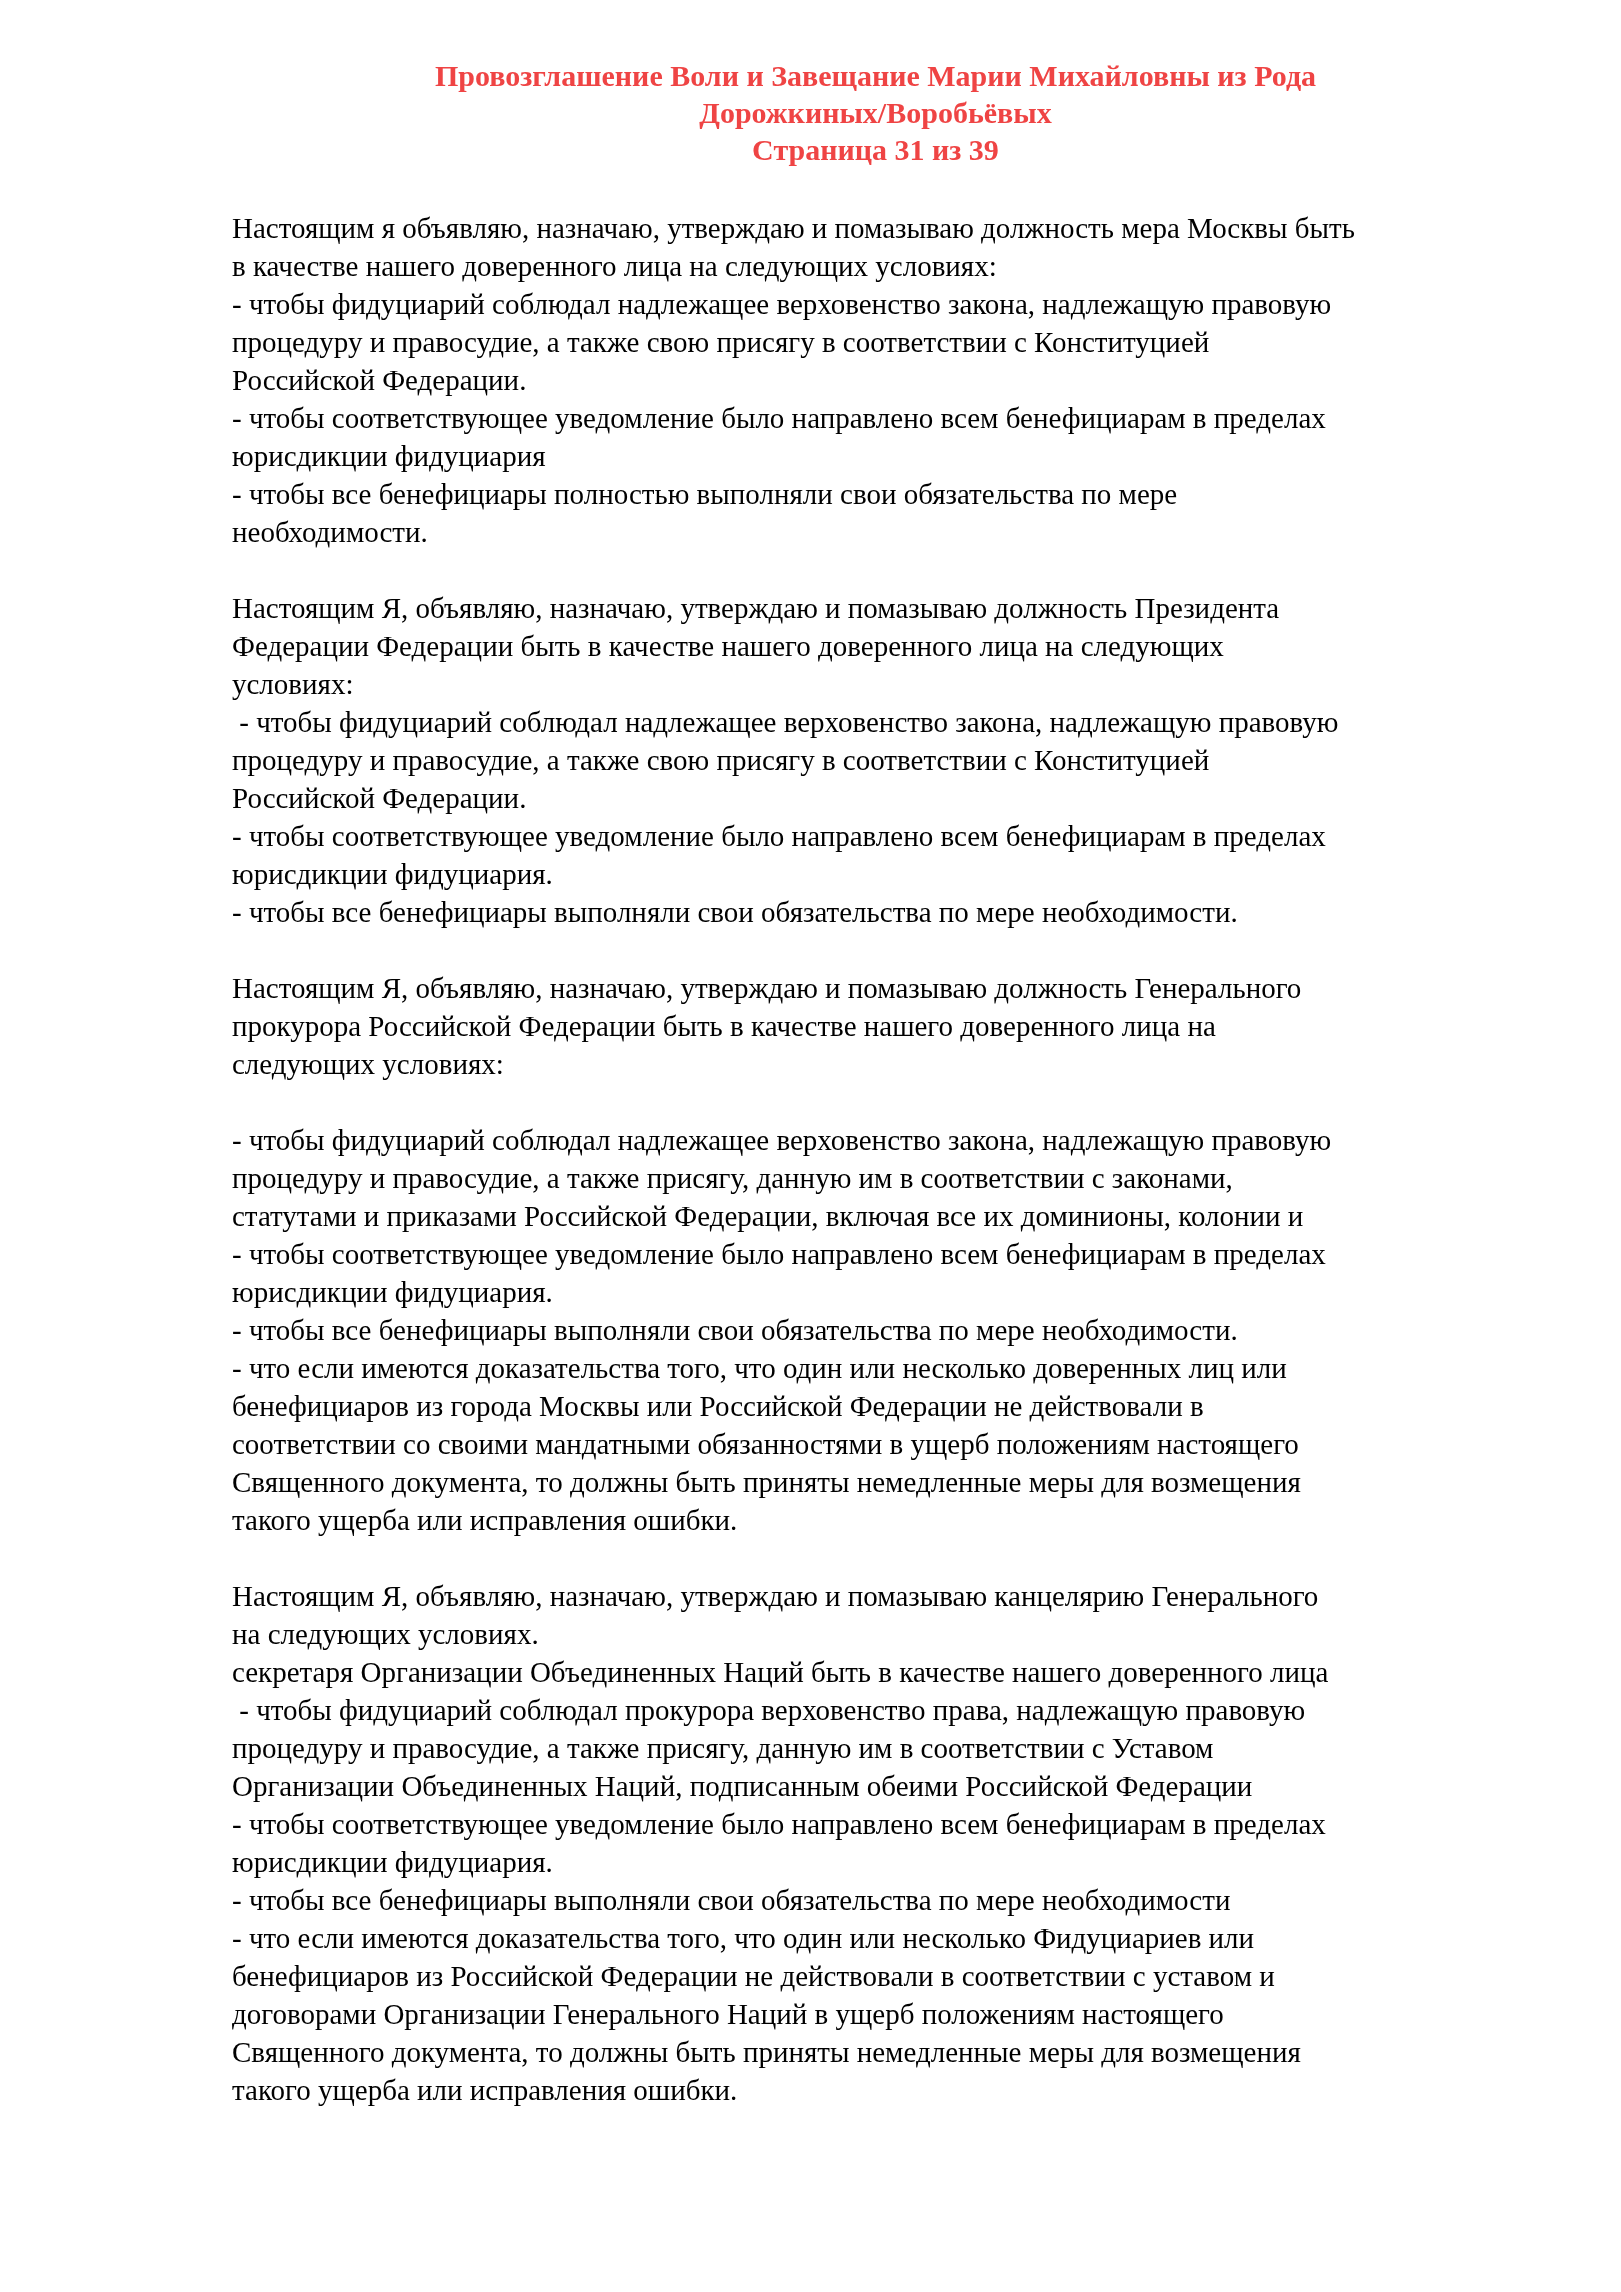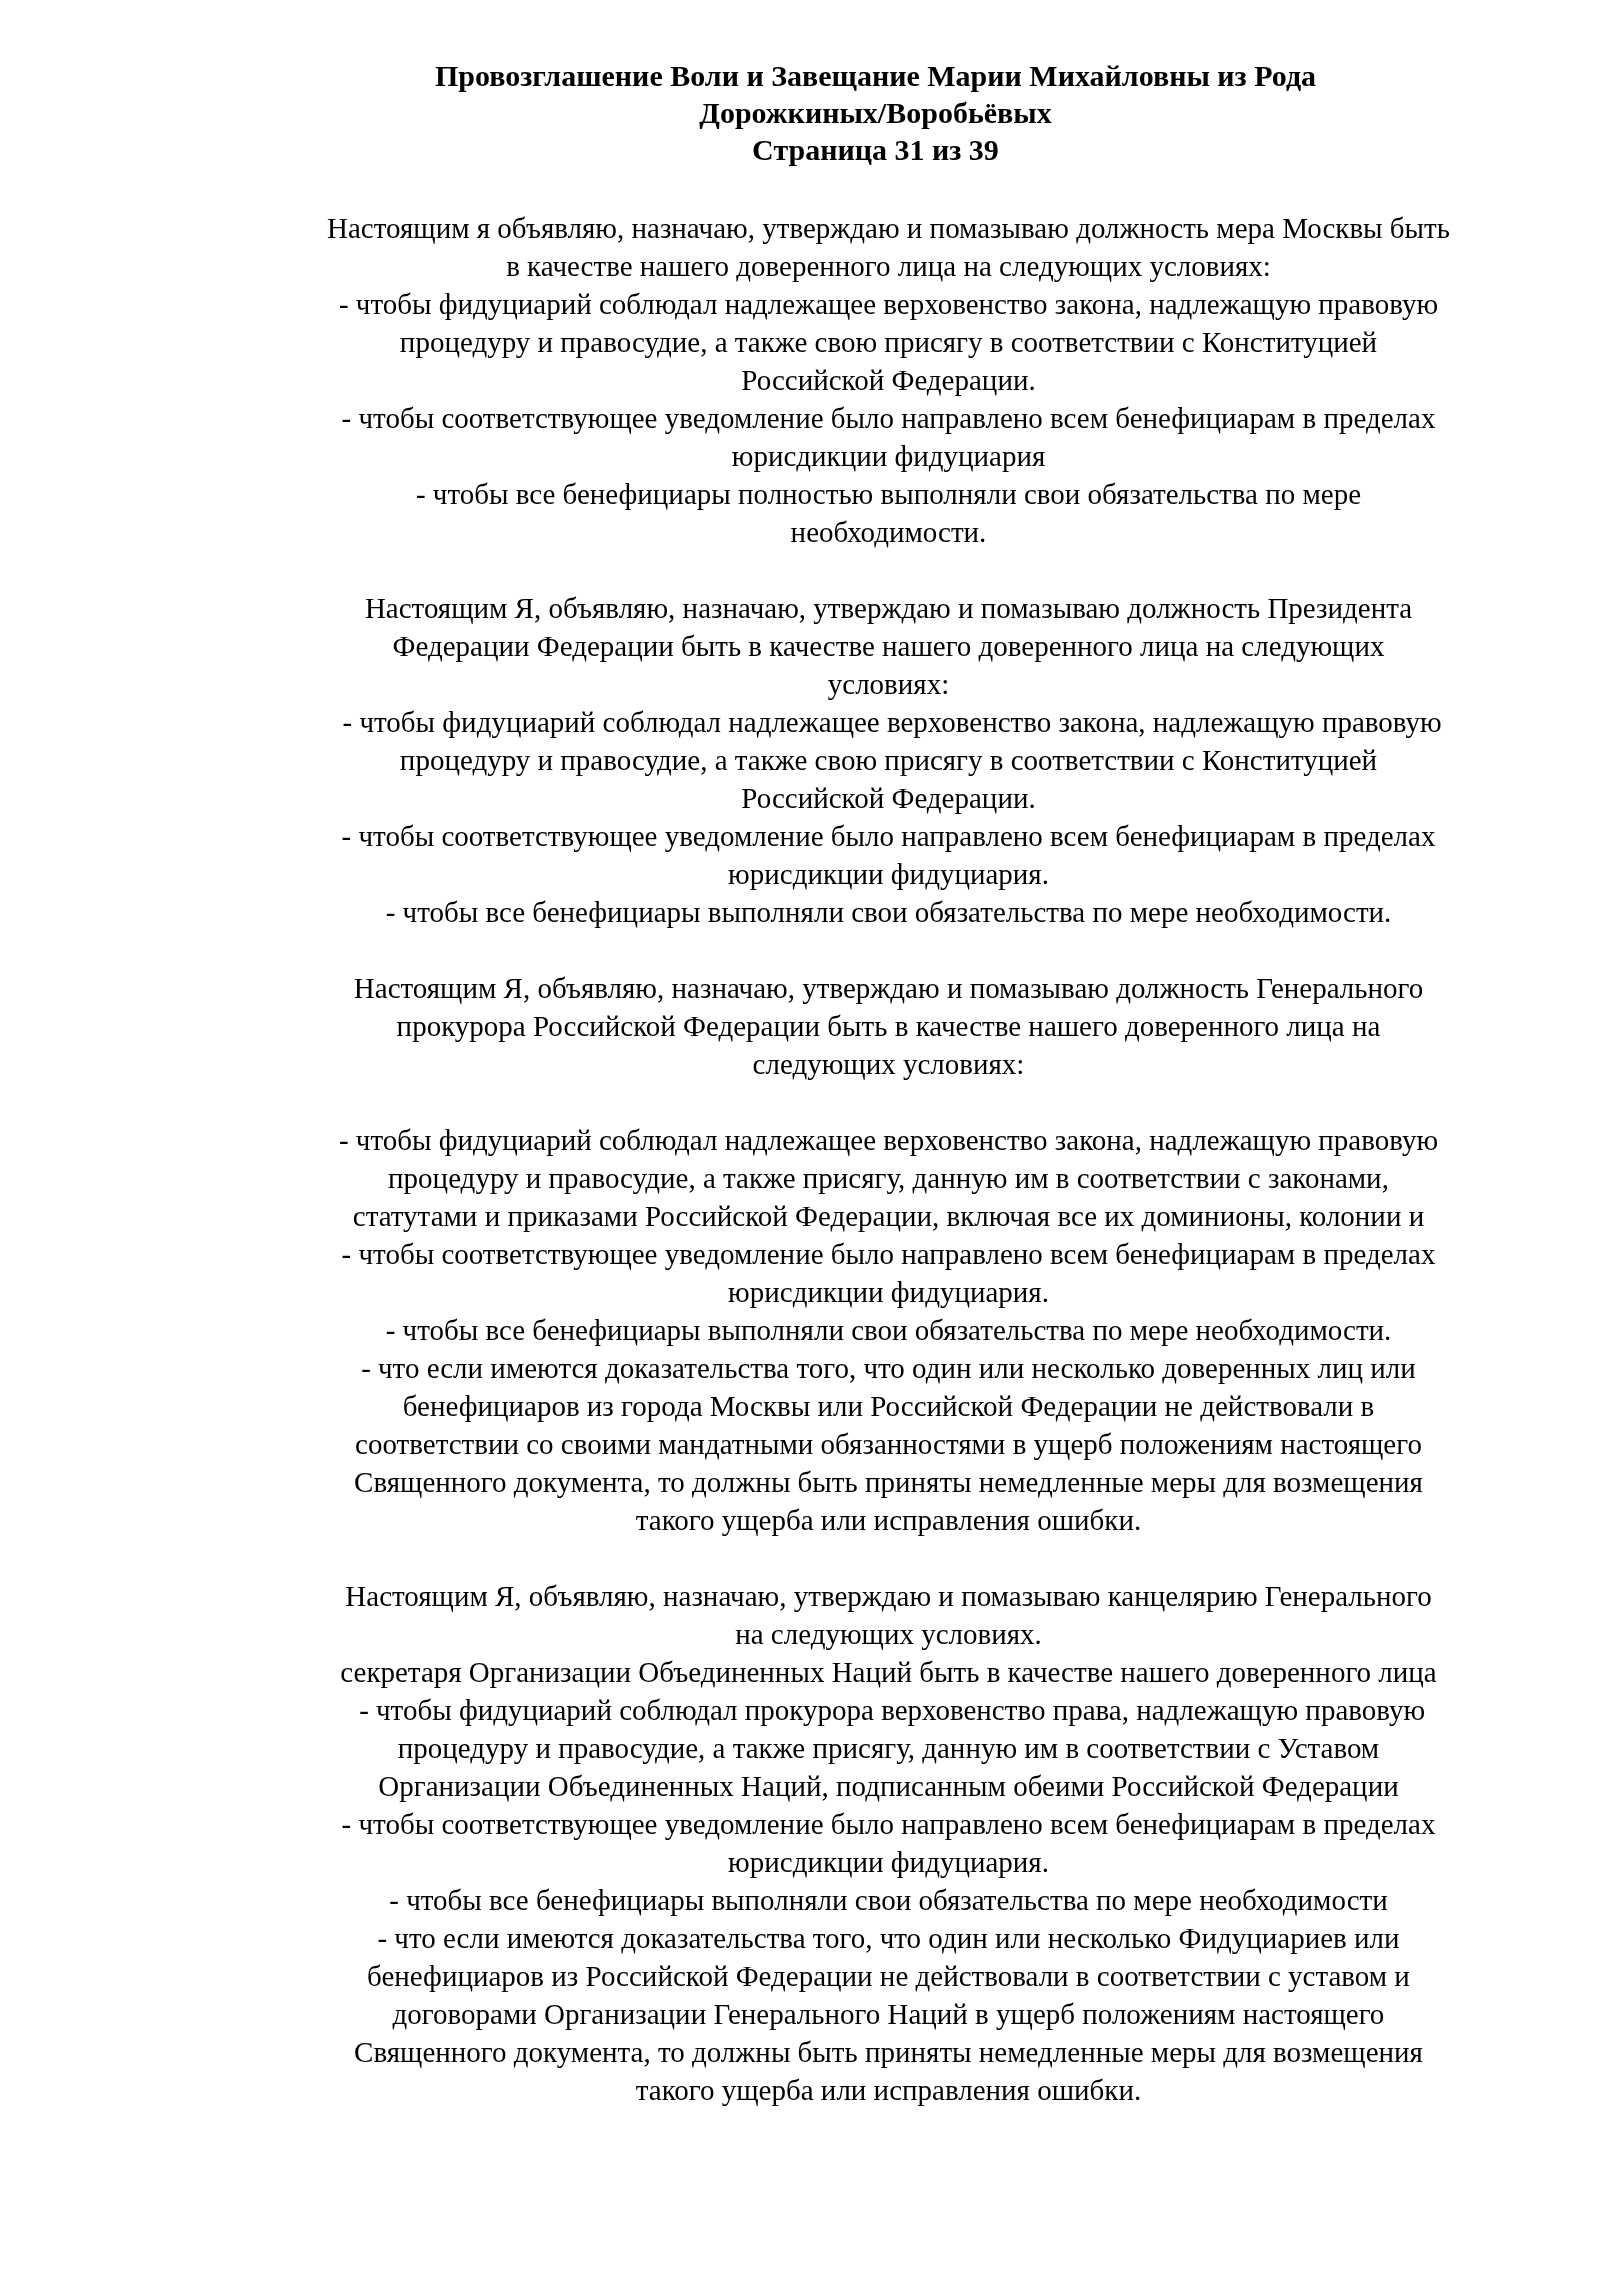--- a/index.html
+++ b/index.html
@@ -36,30 +36,29 @@
       position: absolute;
       left: 232px;
       top: 209px;
       width: 1313px;
       font-size: 29px;
       line-height: 38px;
     }
     .line {
       white-space: pre;
       height: 38px;
-      text-align: center;
     }
     .gap {
       height: 38px;
     }
   </style>
 </head>
 <body>
 
-<div class="header" style="color: #000000;">
+<div class="header" style="color: #ef4444;">
   <div class="l1">Провозглашение Воли и Завещание Марии Михайловны из Рода</div>
   <div class="l2">Дорожкиных/Воробьёвых</div>
   <div class="l3">Страница 31 из 39</div>
 </div>
 
 <div class="body" id="doc-body">
     <div class="paragraph">
       <div class="line">Настоящим я объявляю, назначаю, утверждаю и помазываю должность мера Москвы быть</div>
       <div class="line">в качестве нашего доверенного лица на следующих условиях:</div>
       <div class="line">- чтобы фидуциарий соблюдал надлежащее верховенство закона, надлежащую правовую</div>

